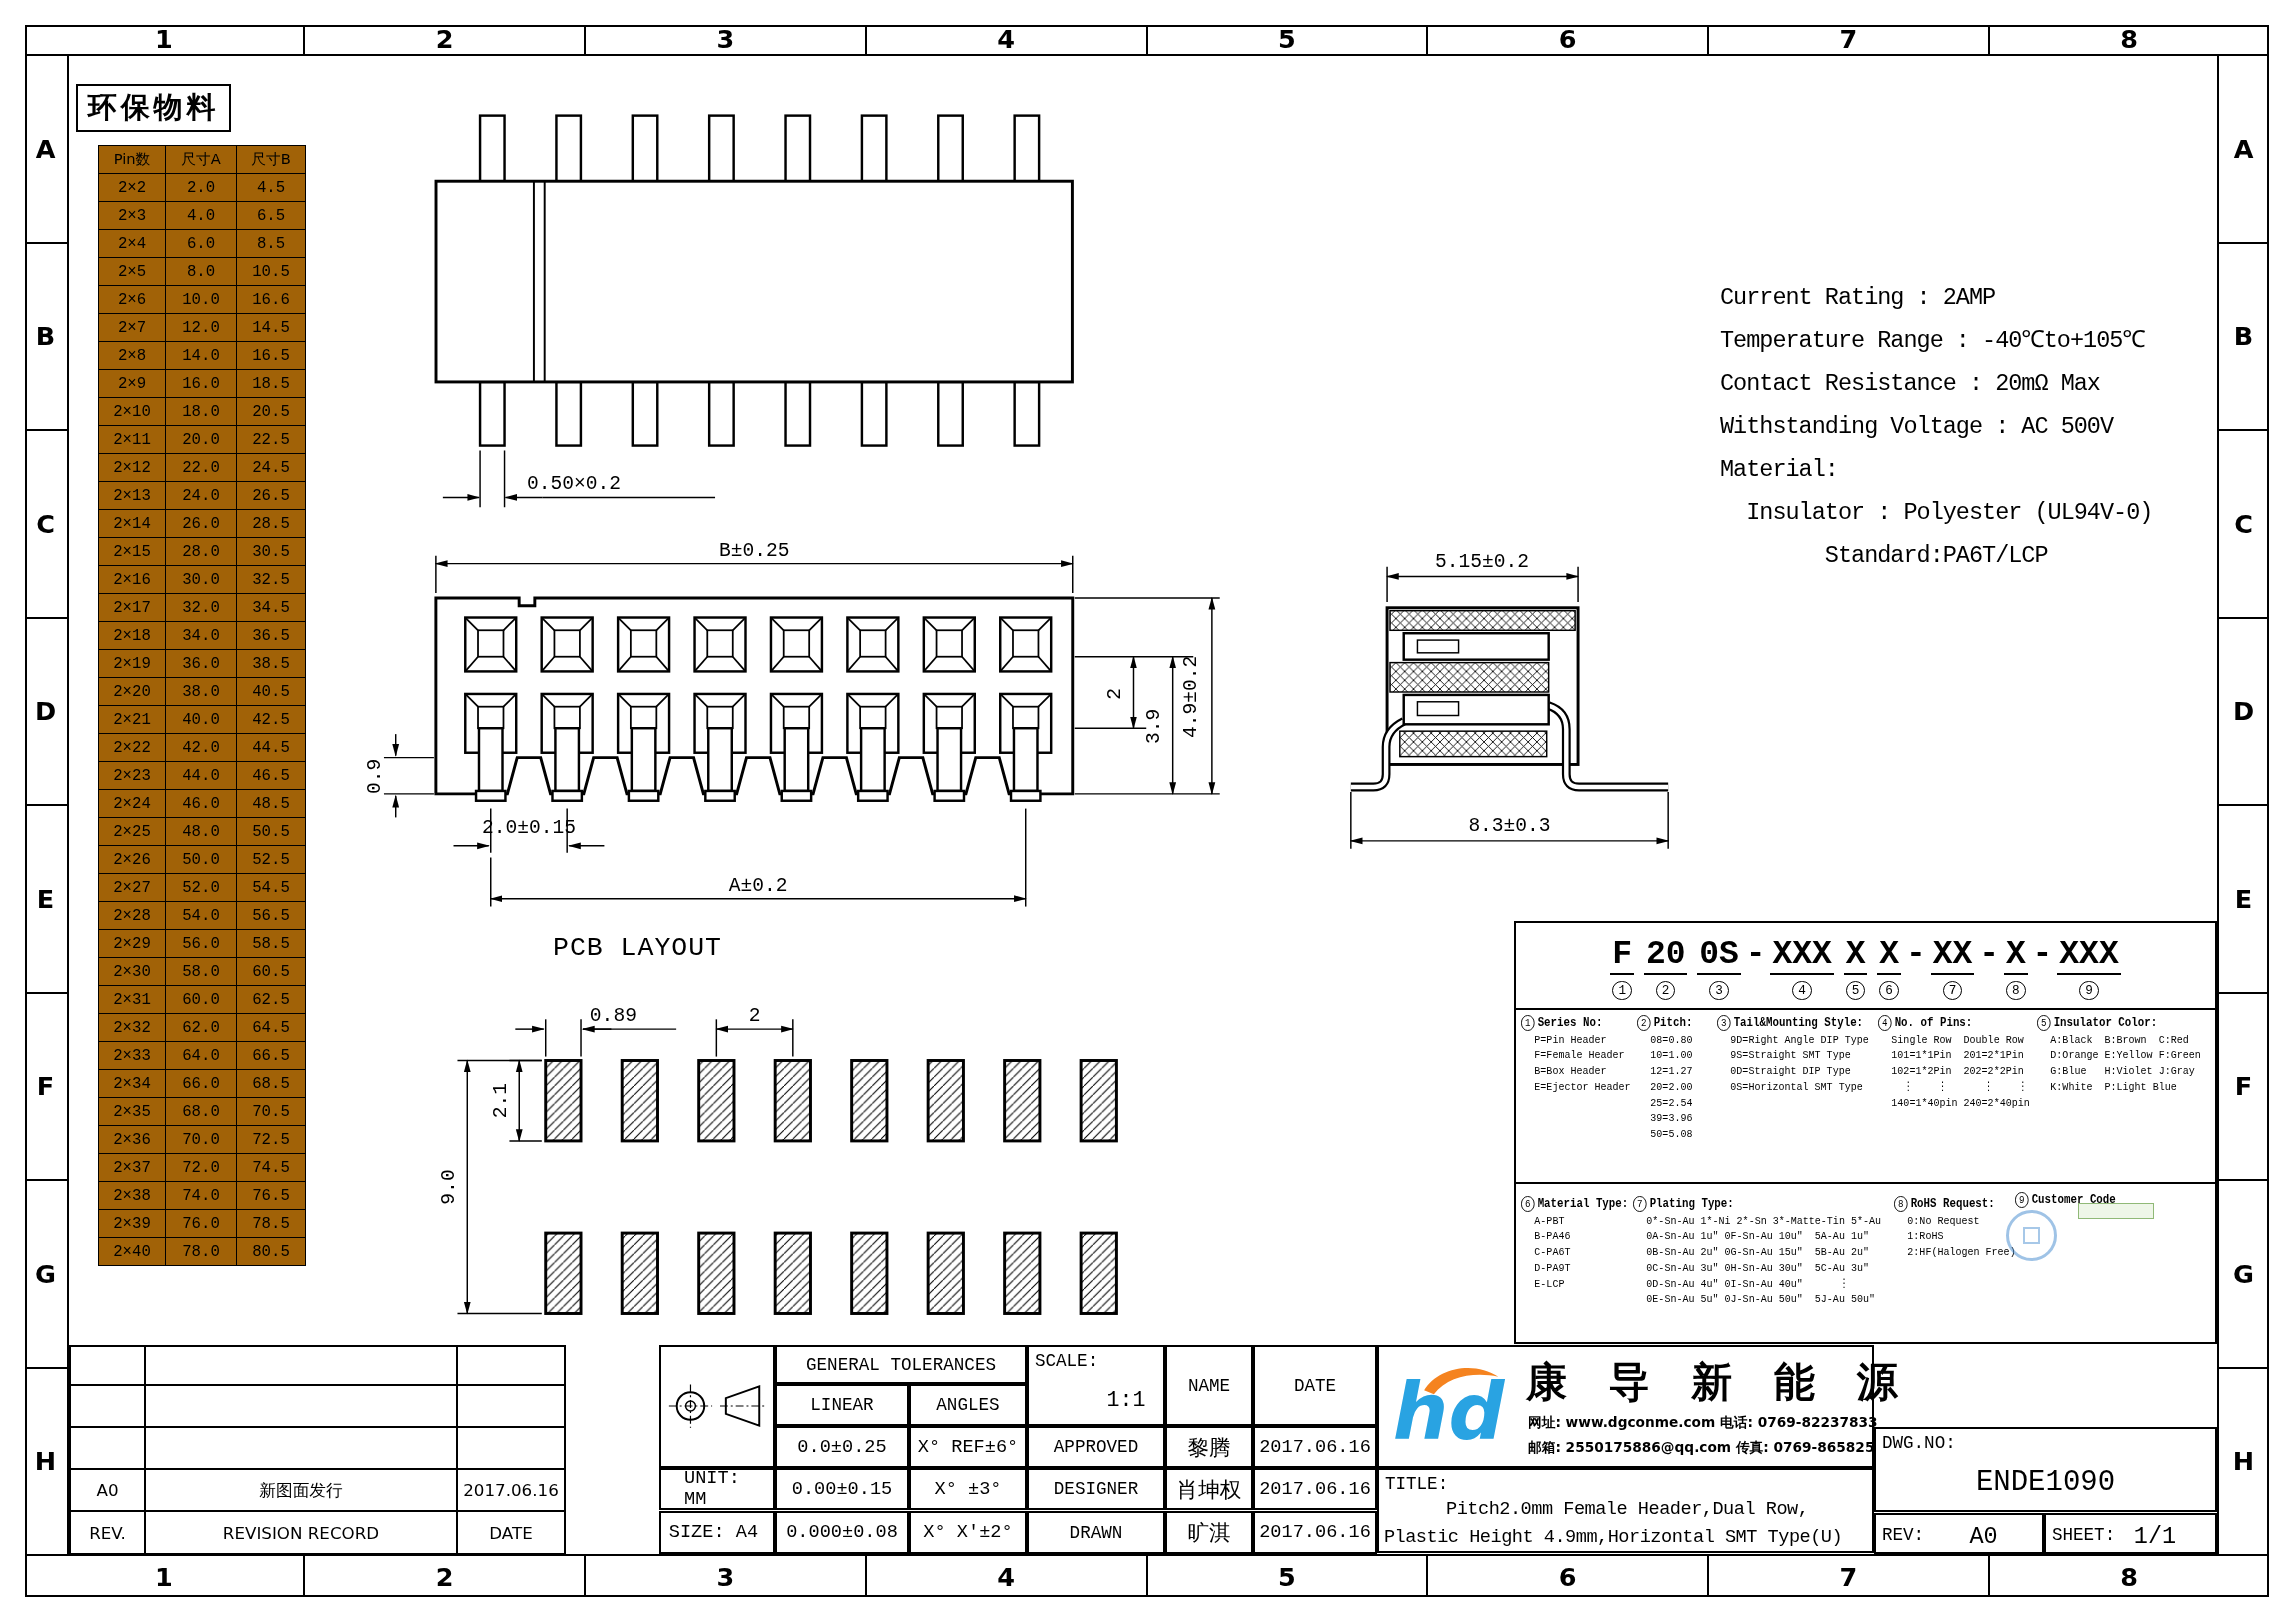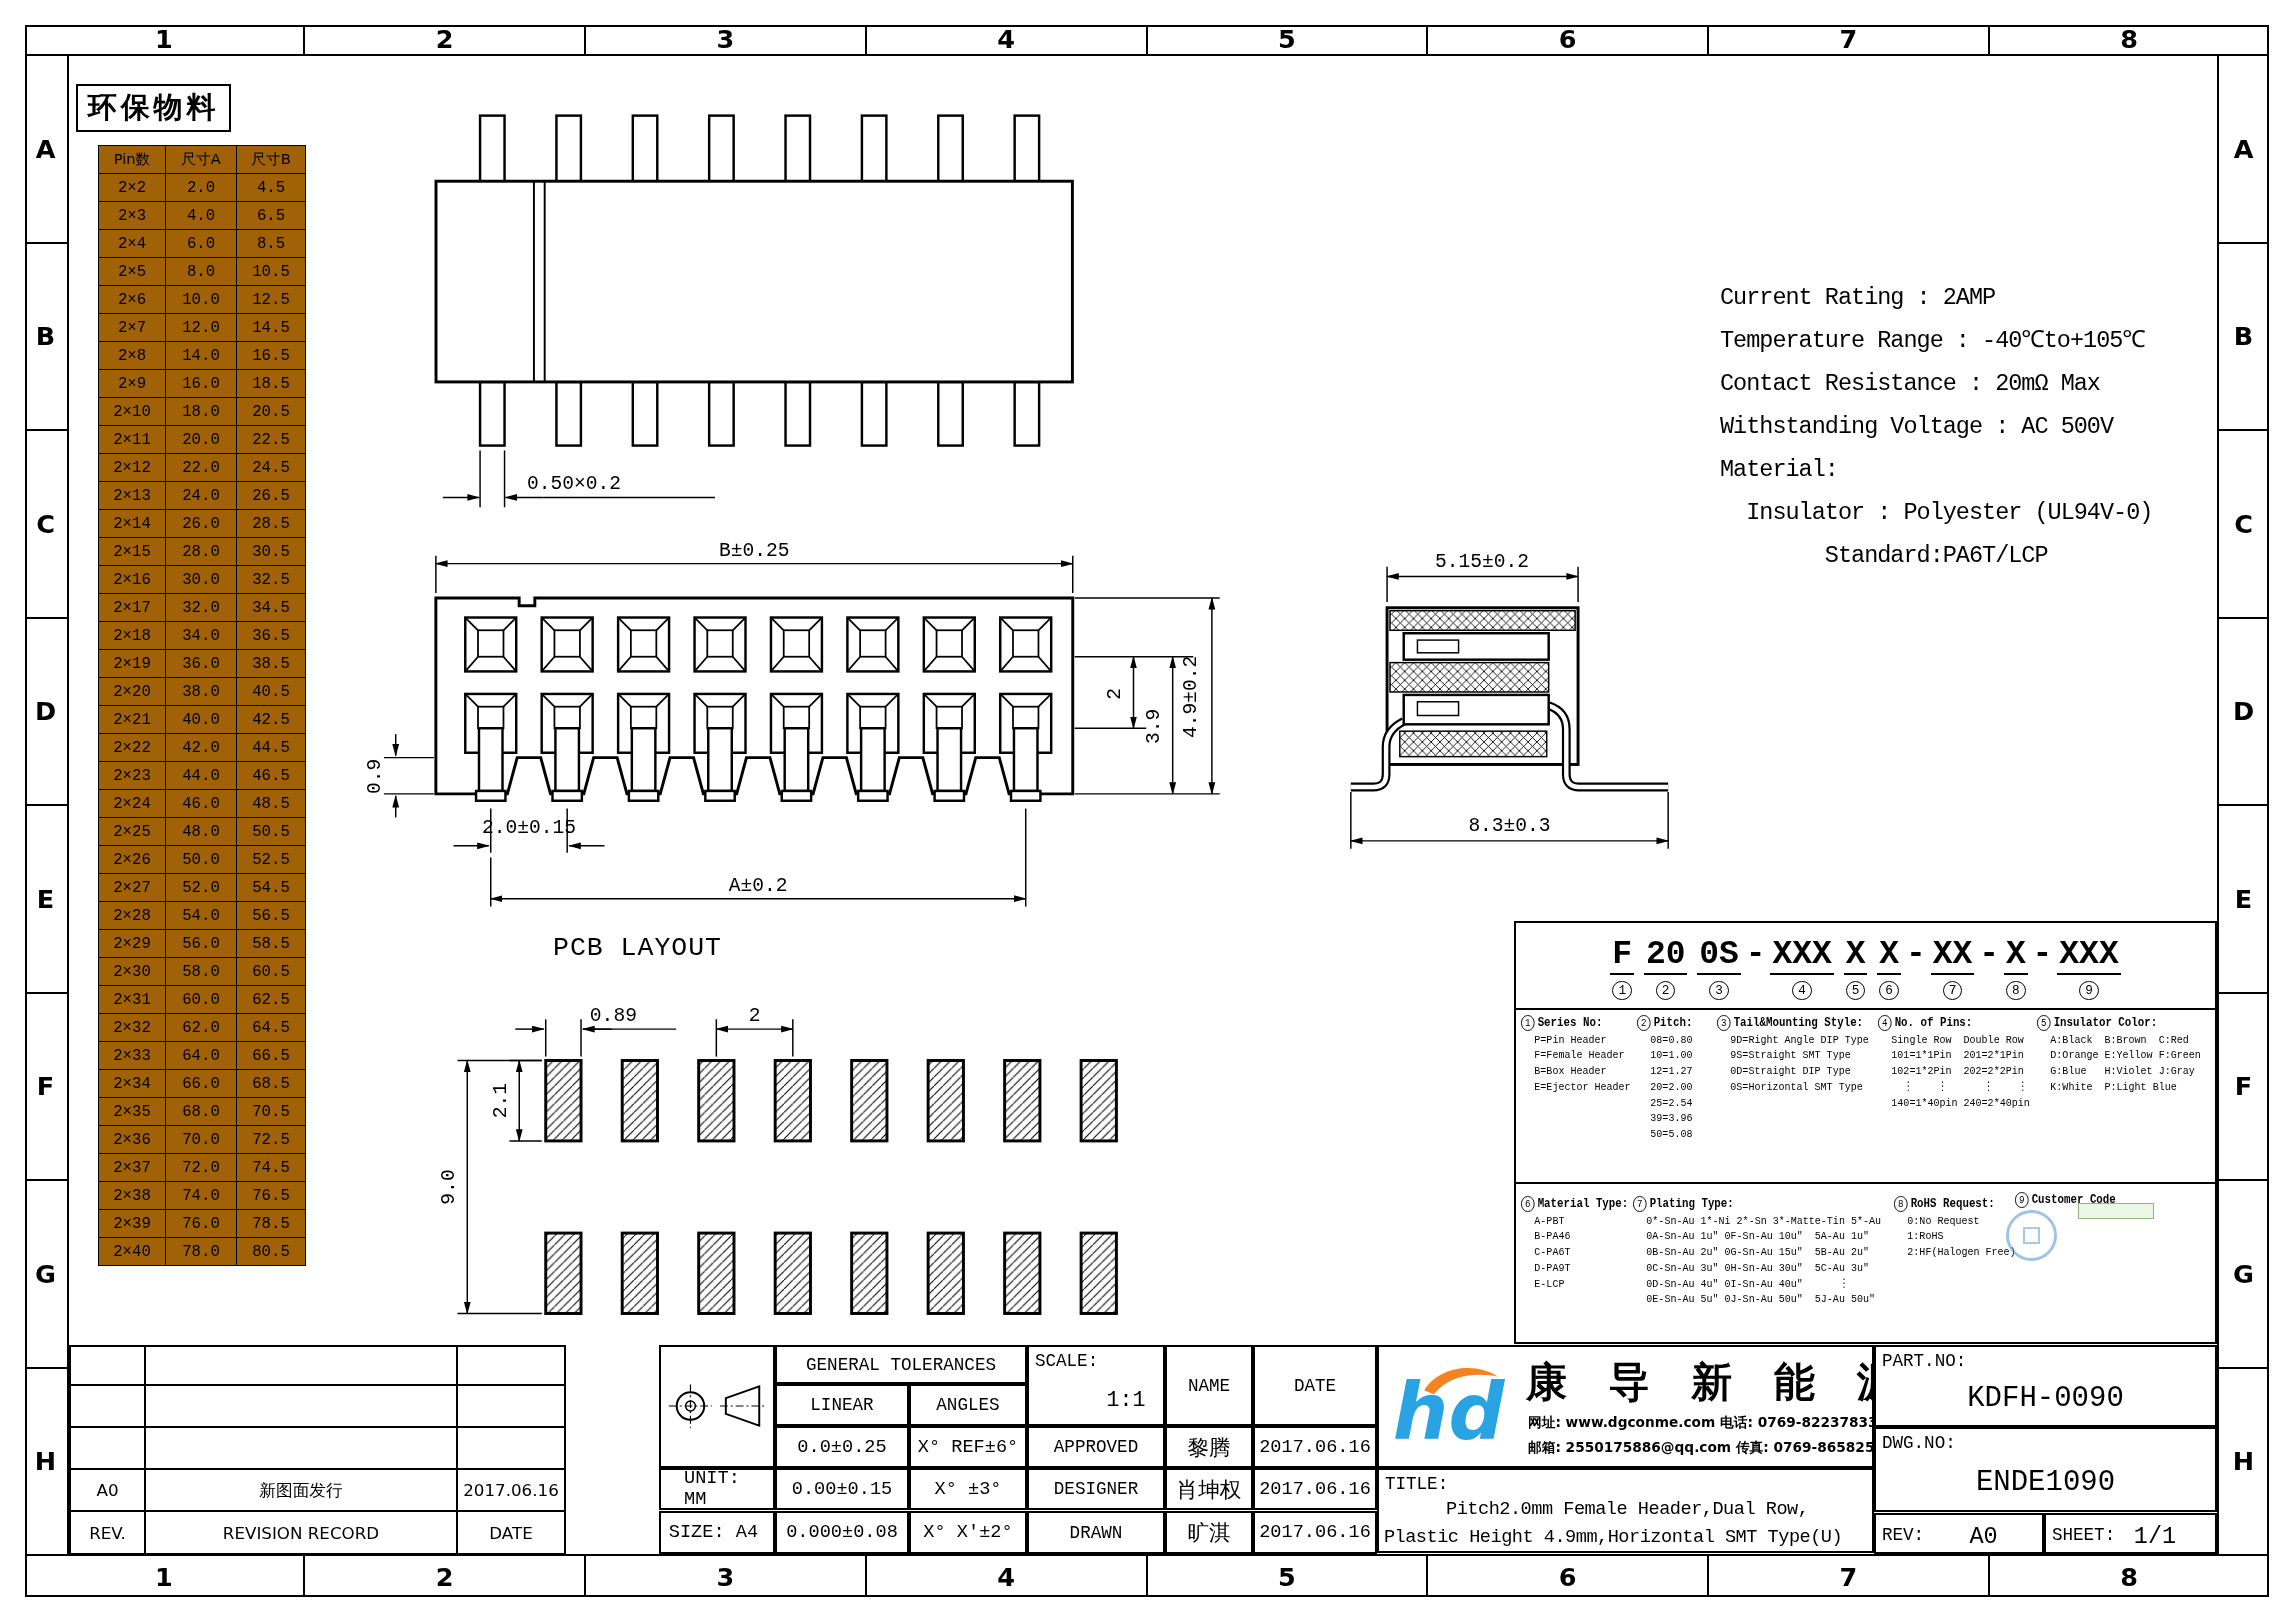--- a/index.html
+++ b/index.html
@@ -160,21 +160,21 @@
         <td>8.5</td>
       </tr>
       <tr>
         <td>2×5</td>
         <td>8.0</td>
         <td>10.5</td>
       </tr>
       <tr>
         <td>2×6</td>
         <td>10.0</td>
-        <td>12.5</td>
+        <td>16.6</td>
       </tr>
       <tr>
         <td>2×7</td>
         <td>12.0</td>
         <td>14.5</td>
       </tr>
       <tr>
         <td>2×8</td>
         <td>14.0</td>
         <td>16.5</td>
@@ -827,24 +827,20 @@
     <div class="logo-name">康 导 新 能 源</div>
     <div class="logo-contact" style="top:67px">网址: www.dgconme.com   电话: 0769-82237833</div>
     <div class="logo-contact" style="top:92px">邮箱: 2550175886@qq.com  传真: 0769-86582527</div>
   </div>
   <div class="cell" style="left:1308px;top:123px;width:497px;height:85px">
     <div class="cell-label">TITLE:</div>
     <div class="title-line1">Pitch2.0mm Female Header,Dual Row,</div>
     <div class="title-line2">Plastic Height 4.9mm,Horizontal SMT Type(U)</div>
   </div>
 
-  <div class="cell" style="left:1805px;top:0;width:343px;height:82px">
-    <div class="cell-label">PART.NO:</div>
-    <div class="big-val">KDFH-0090</div>
-  </div>
   <div class="cell" style="left:1805px;top:82px;width:343px;height:85px">
     <div class="cell-label">DWG.NO:</div>
     <div class="big-val" style="top:37px">ENDE1090</div>
   </div>
   <div class="cell" style="left:1805px;top:168px;width:170px;height:41px">
     <div class="cell-label" style="top:9.8px">REV:</div>
     <div class="rs-val">A0</div>
   </div>
   <div class="cell" style="left:1975px;top:168px;width:173px;height:41px">
     <div class="cell-label" style="top:9.8px">SHEET:</div>

